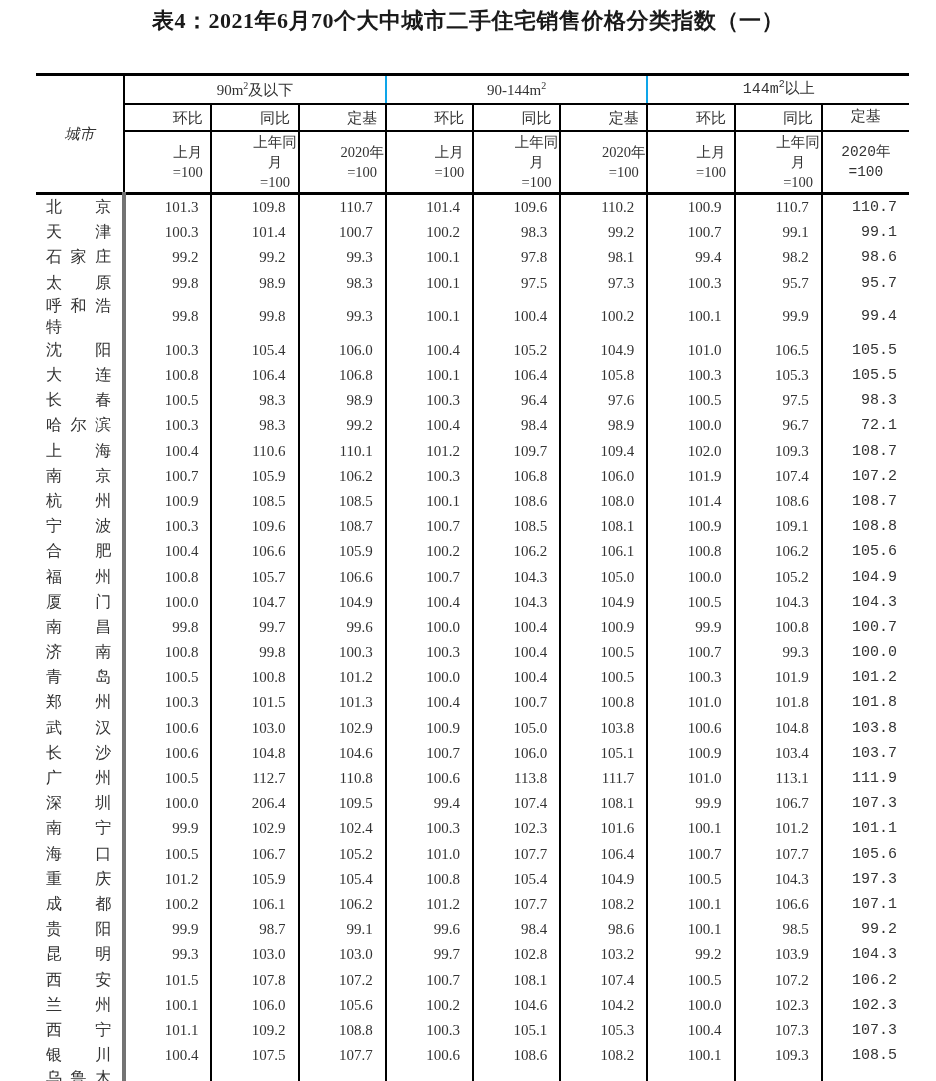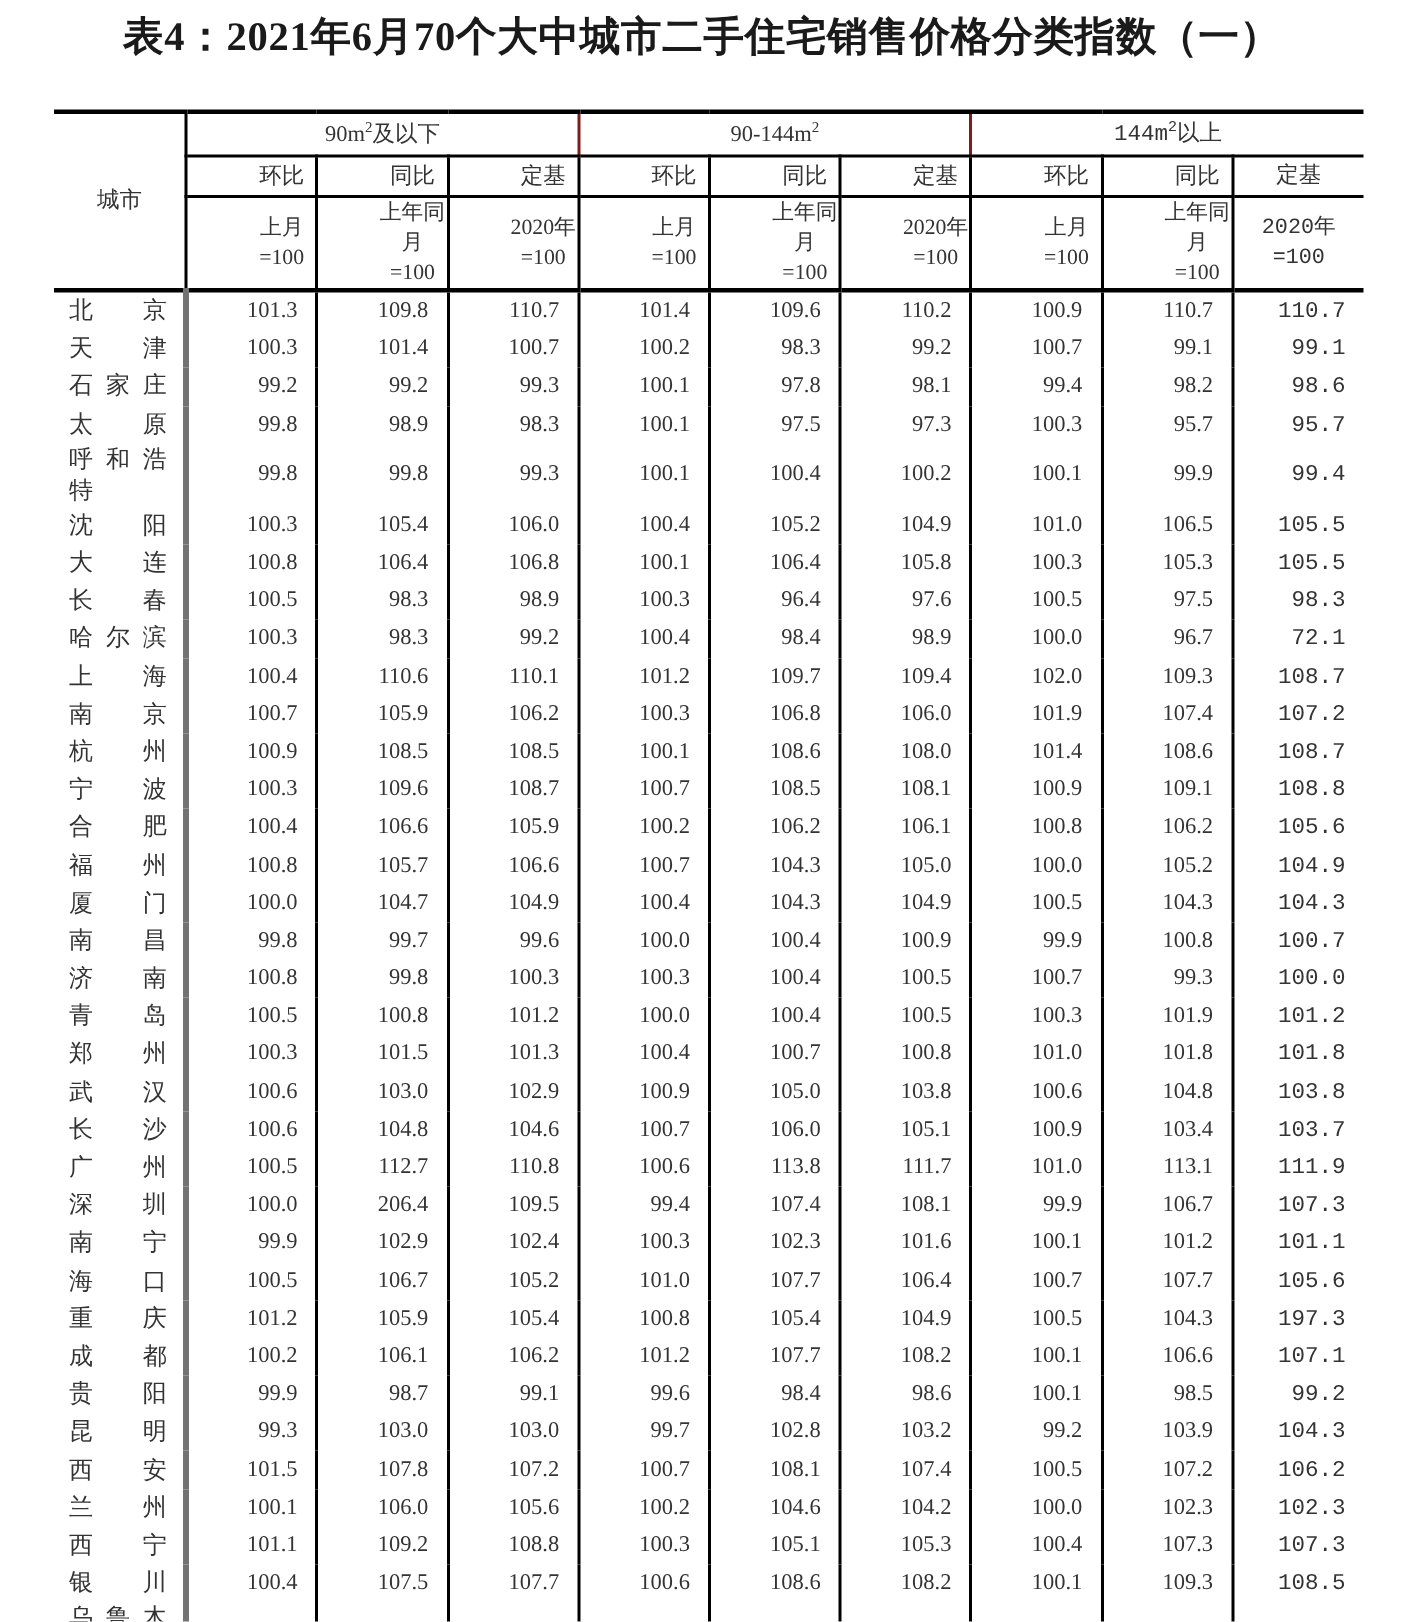--- a/index.html
+++ b/index.html
@@ -1,31 +1,31 @@
 <!DOCTYPE html>
 <html><head>
 <meta charset="utf-8">
 <style>
   html, body { margin: 0; padding: 0; background: #ffffff; }
   body { width: 936px; height: 1081px; position: relative; overflow: hidden;
          font-family: "Liberation Serif", "DejaVu Serif", serif; color: #222; }
   .title { position: absolute; top: 6px; left: 0; width: 936px; text-align: center;
-           font-size: 27px; font-weight: bold; letter-spacing: 0.5px; color: #1a1a1a; }
+           font-size: 22px; font-weight: bold; letter-spacing: 0.5px; color: #1a1a1a; }
   table.data { position: absolute; top: 73px; left: 36px; width: 873px;
                border-collapse: collapse; table-layout: fixed; font-size: 15px; }
   table.data col.c-city { width: 88px; }
   table.data col.c-val { width: 87px; }
   table.data thead tr.h1 th { border-top: 3px solid #000; }
   table.data th { font-weight: normal; text-align: center; vertical-align: middle;
                   padding: 0; line-height: 20px; color: #333; }
   table.data thead tr.h1 th { height: 27px; border-bottom: 2px solid #000; }
   table.data thead tr.h2 th { height: 25px; border-bottom: 2px solid #000; }
   table.data thead tr.h3 th { height: 44px; border-bottom: 3px solid #000; font-size: 14.5px; }
-  table.data th.city-head { border-right: 2px solid #000; border-bottom: 3px solid #000 !important; }
-  table.data .grp-end { border-right: 2px solid #7f1d1d; }
+  table.data th.city-head { border-right: 2px solid #000; border-bottom: 3px solid #000 !important; font-style: italic; }
+  table.data .grp-end { border-right: 2px solid #0ea5e9; }
   table.data .sub { border-right: 2px solid #000; padding-left: 40px; }
   table.data .last { border-right: none; font-family: Liberation Mono, monospace; }
   table.data tbody td { height: 25.2px; padding: 0 12px 0 0; text-align: right;
                         vertical-align: middle; font-size: 15px; color: #333; }
   table.data tbody td.city { text-align: justify; text-align-last: justify; padding: 0 10px 0 10px;
                              border-right: 4px solid #737373; font-size: 16px; letter-spacing: 1px; }
   table.data tbody td.v { border-right: 2px solid #000; }
   table.data tbody td.v.last { border-right: none; }
   table.data tbody tr:last-child td { border-bottom: 3px solid #000; }
   sup { font-size: 10px; line-height: 0; }

